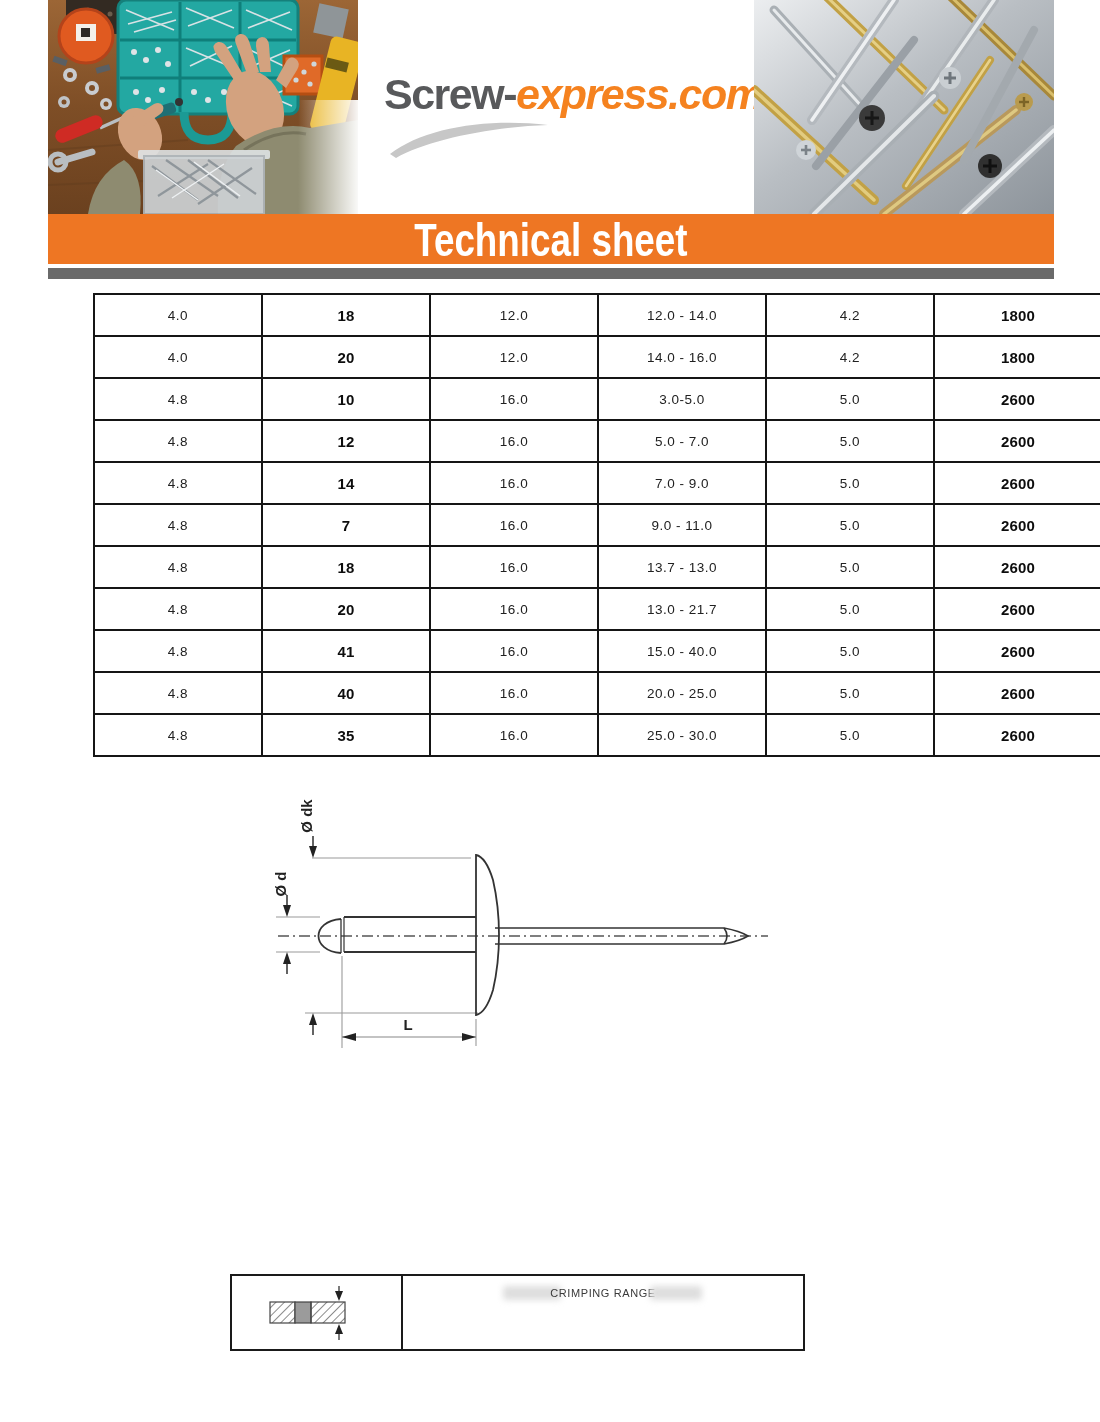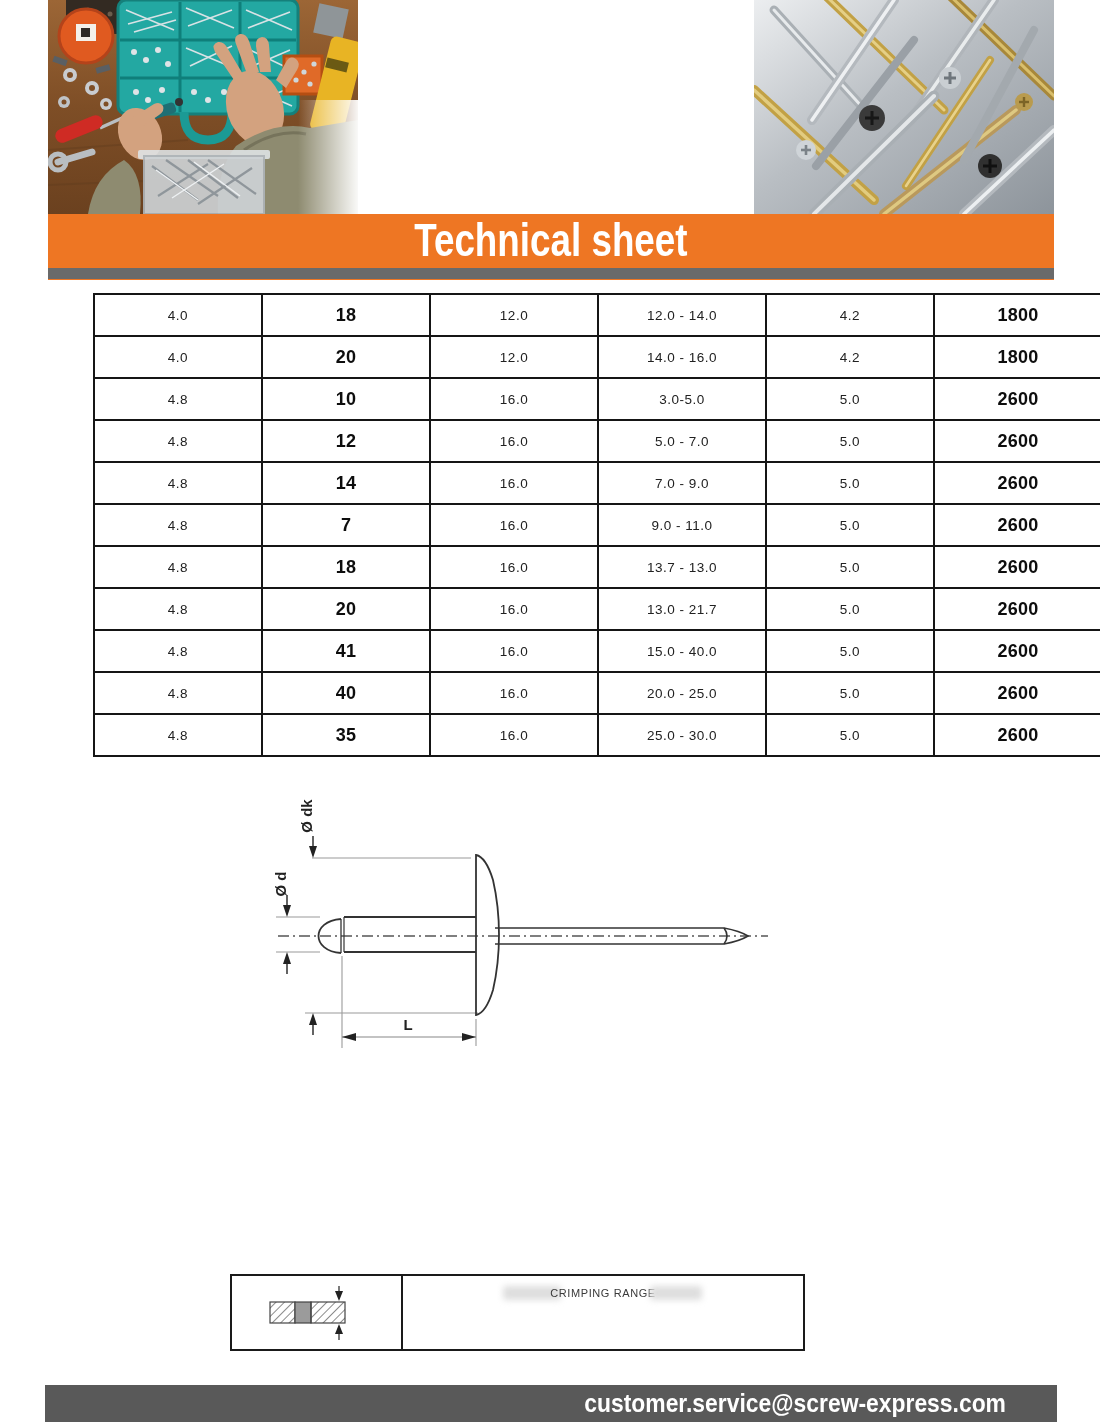--- a/index.html
+++ b/index.html
@@ -10,31 +10,31 @@
   
   .photo { position:absolute; top:0; height:214px; overflow:hidden; }
   .photo-left  { left:48px;  width:310px; }
   .photo-right { left:754px; width:300px; }
   .logo-zone { position:absolute; left:358px; top:0; width:396px; height:214px; background:#fff; }
   .logo-line { position:absolute; left:26px; top:70px; font-size:43px; font-weight:bold;
                letter-spacing:-1.5px; white-space:nowrap; }
   .logo-primary   { color:#58595B; }
   .logo-secondary { color:#F5821F; font-style:italic; }
   .swoosh { position:absolute; left:28px; top:118px; }
-  .banner { position:absolute; left:48px; top:214px; width:1006px; height:66px; background:#EE7623;
+  .banner { position:absolute; left:48px; top:214px; width:1006px; height:50px; background:#EE7623;
             text-align:center; }
   .banner-text { display:inline-block; color:#ffffff; font-weight:bold; font-size:46px;
                  line-height:53px; transform:scaleX(0.8); letter-spacing:0px; }
   .underbar { position:absolute; left:48px; top:268px; width:1006px; height:11px; background:#6A6A6A; }
   
   .spec-table { position:absolute; left:93px; top:293px; width:1010px; border-collapse:collapse;
                 table-layout:fixed; }
   .spec-table td { border:2px solid #151515; height:38px; text-align:center; vertical-align:middle;
                    font-size:13.5px; color:#212121; letter-spacing:0.5px; }
-  .spec-table td.bold { font-size:18px; font-weight:bold; color:#0d0d0d; letter-spacing:0.2px; }
+  .spec-table td.bold { font-size:15px; font-weight:bold; color:#0d0d0d; letter-spacing:0.2px; }
   
   .diagram { position:absolute; left:250px; top:780px; }
   .dim-label { font-size:15px; font-weight:bold; fill:#222; }
   
   .crimp-box { position:absolute; left:230px; top:1274px; width:575px; height:77px;
                border:2px solid #1a1a1a; display:flex; box-sizing:border-box; }
   .crimp-left { width:169px; border-right:2px solid #1a1a1a; display:flex; align-items:center;
                 justify-content:center; }
   .crimp-right { flex:1; position:relative; }
   .crimp-label { position:absolute; top:11px; left:0; width:100%; text-align:center;
@@ -188,20 +188,28 @@
       </g>
       <g stroke="#eef1f3" stroke-width="1.4">
         <line x1="108" y1="170" x2="150" y2="200"></line>
           <line x1="146" y1="162" x2="192" y2="196"></line>
           <line x1="124" y1="198" x2="176" y2="164"></line>
       </g>
       <rect x="250" y="100" width="60" height="114" fill="url(#fadeR)"></rect>
     </svg>
   </div>
 
+  <div class="logo-zone">
+    <div class="logo-line">
+      <span class="logo-primary">Screw-</span><span class="logo-secondary">express.com</span>
+    </div>
+    <svg class="swoosh" width="170" height="40" viewBox="0 0 170 40">
+      <path d="M4,36 C38,10 100,0 162,7 C104,9 42,22 10,40 Z" fill="#c7c7c7"></path>
+    </svg>
+  </div>
 
   <div class="photo photo-right">
     <svg width="300" height="214" viewBox="0 0 300 214">
       <defs>
         <linearGradient id="steelbg" x1="0" y1="0" x2="1" y2="1">
           <stop offset="0" stop-color="#eceef0"></stop>
             <stop offset="0.45" stop-color="#b9bec3"></stop>
             <stop offset="1" stop-color="#8d949b"></stop>
         </linearGradient>
       </defs>
@@ -414,17 +422,14 @@
         <polygon points="87,41 83,51 91,51" fill="#222"></polygon>
       </svg>
     </div>
     <div class="crimp-right">
       <div class="crimp-blur b-left"></div>
       <div class="crimp-label">CRIMPING RANGE</div>
       <div class="crimp-blur b-right"></div>
     </div>
   </div>
 
-  <div class="footer">
-    <span class="footer-text">customer.service@screw-express.com</span>
-  </div>
 
 </div>
 
 </body></html>

